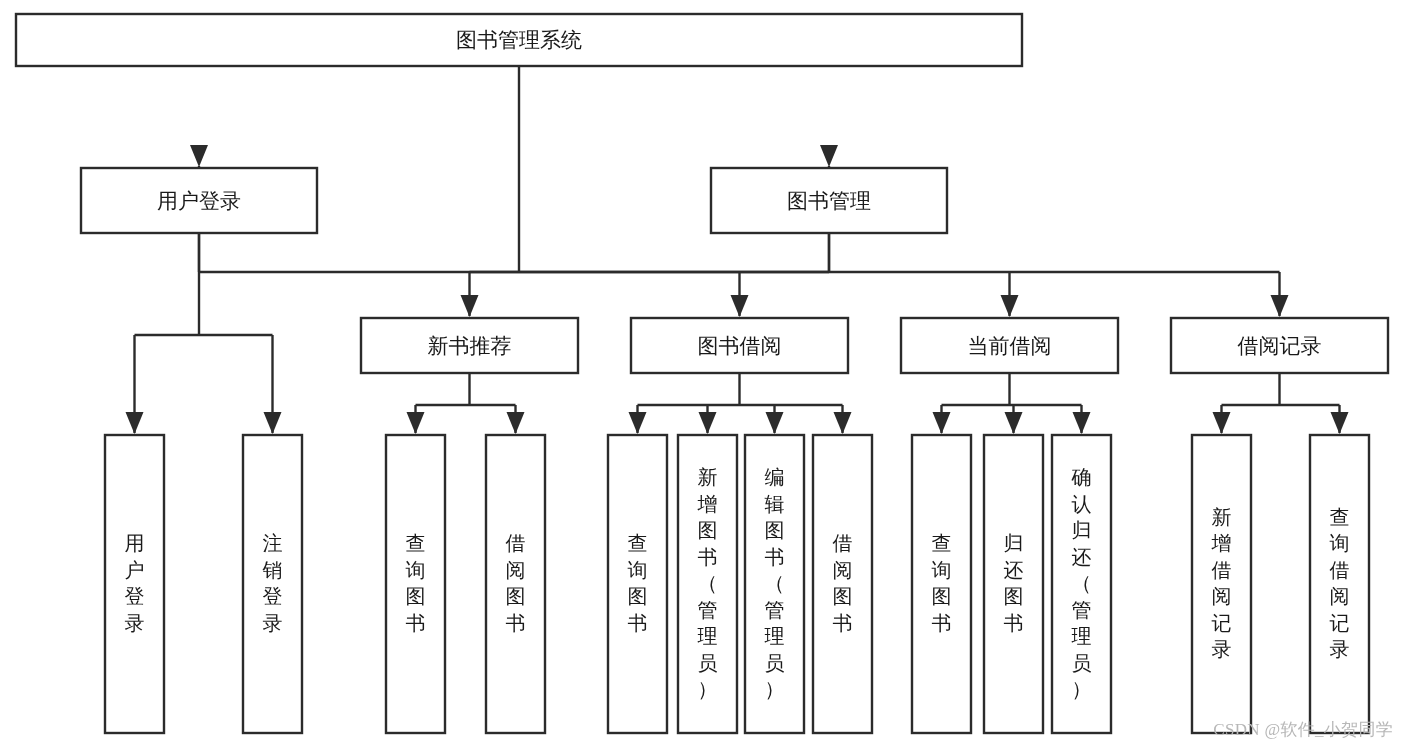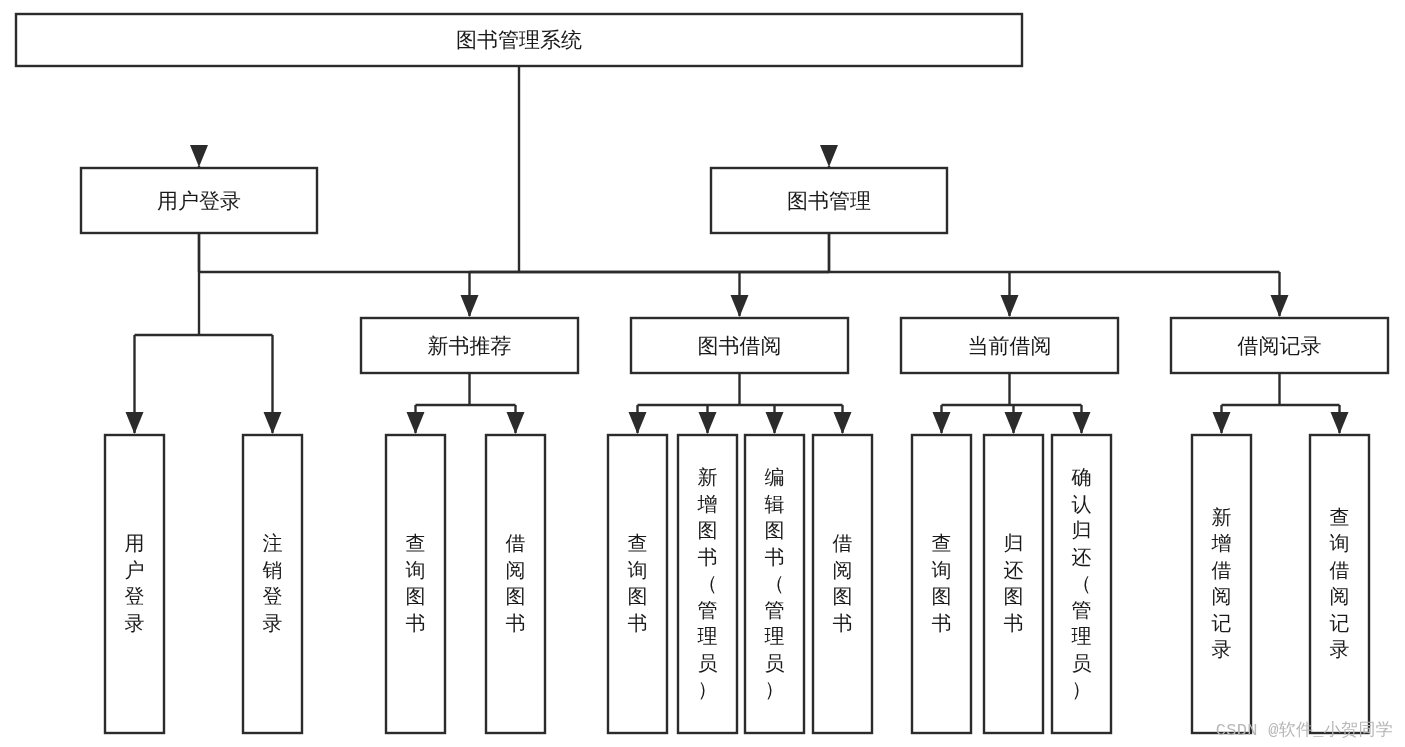--- a/index.html
+++ b/index.html
@@ -46,21 +46,21 @@
     stroke-linecap: butt;
   }
   .arrow-head {
     fill: #2b2b2b;
     stroke: none;
   }
   .watermark {
     position: absolute;
     right: 12px;
     bottom: 6px;
-    font-family: Liberation Mono, monospace;
+    font-family: Liberation Serif, serif;
     font-size: 17px;
     color: #b7b7b7;
     white-space: nowrap;
     letter-spacing: 0.3px;
   }
 </style>
 </head>
 <body>
 
 <div id="stage">

